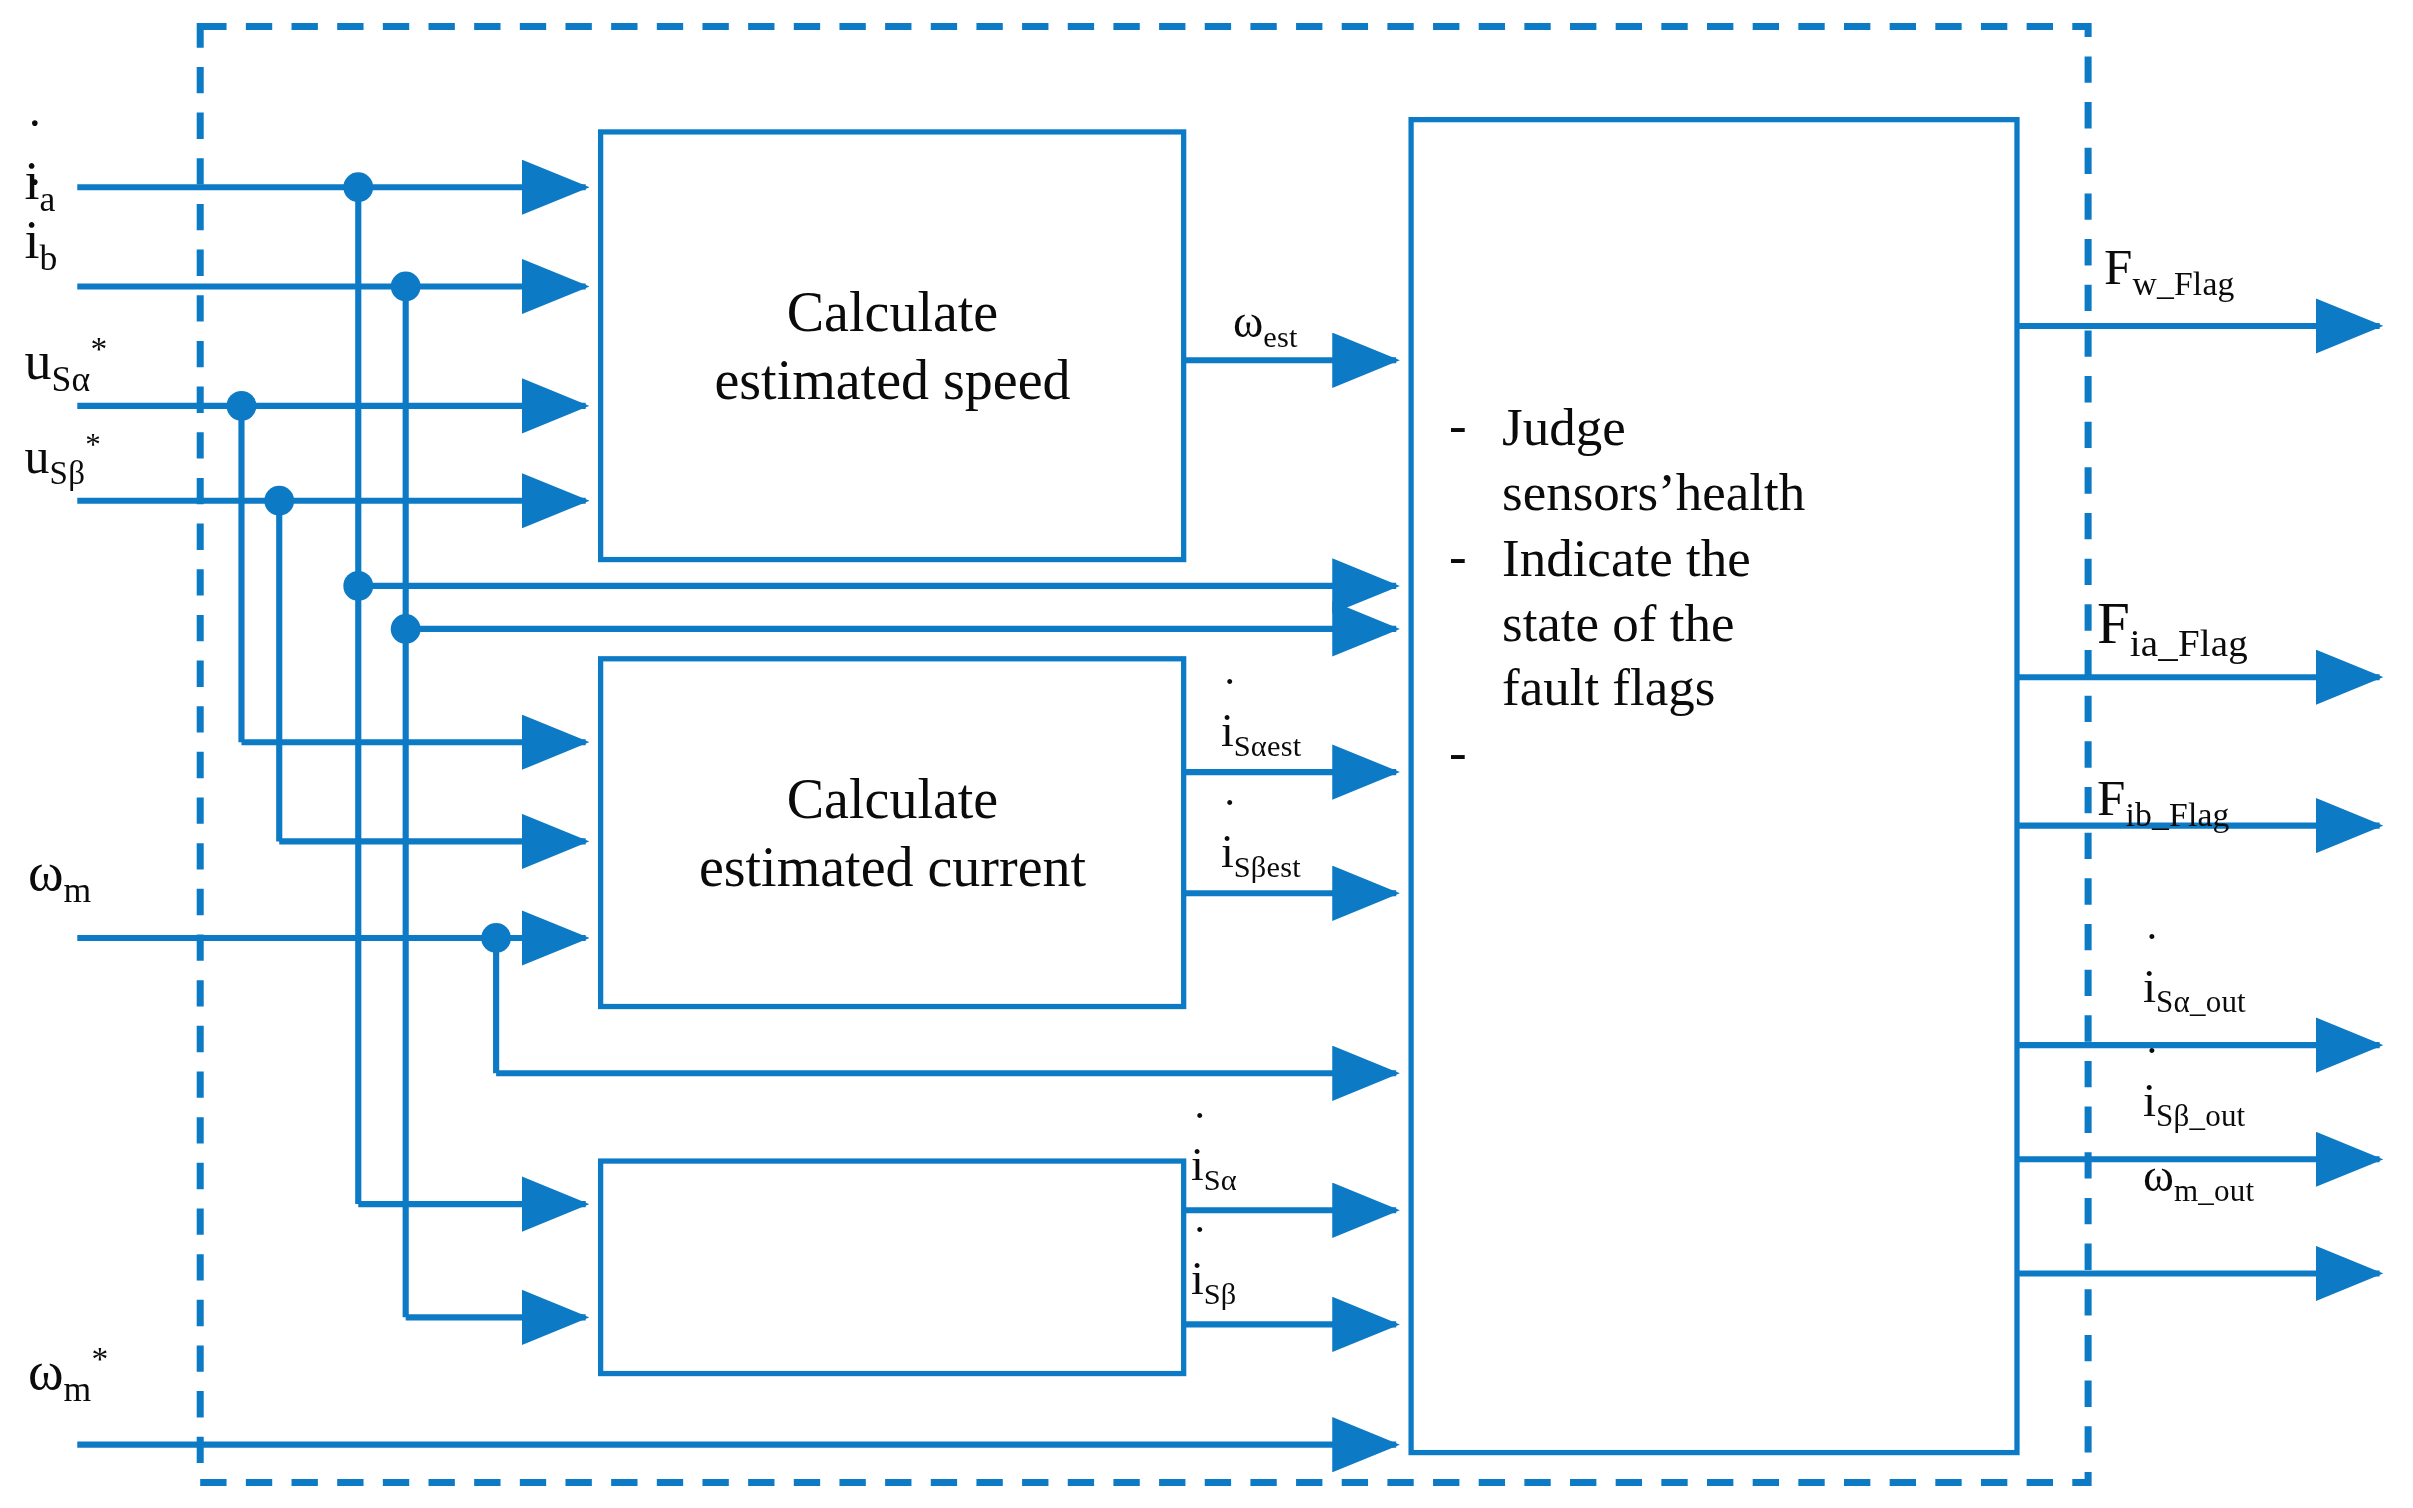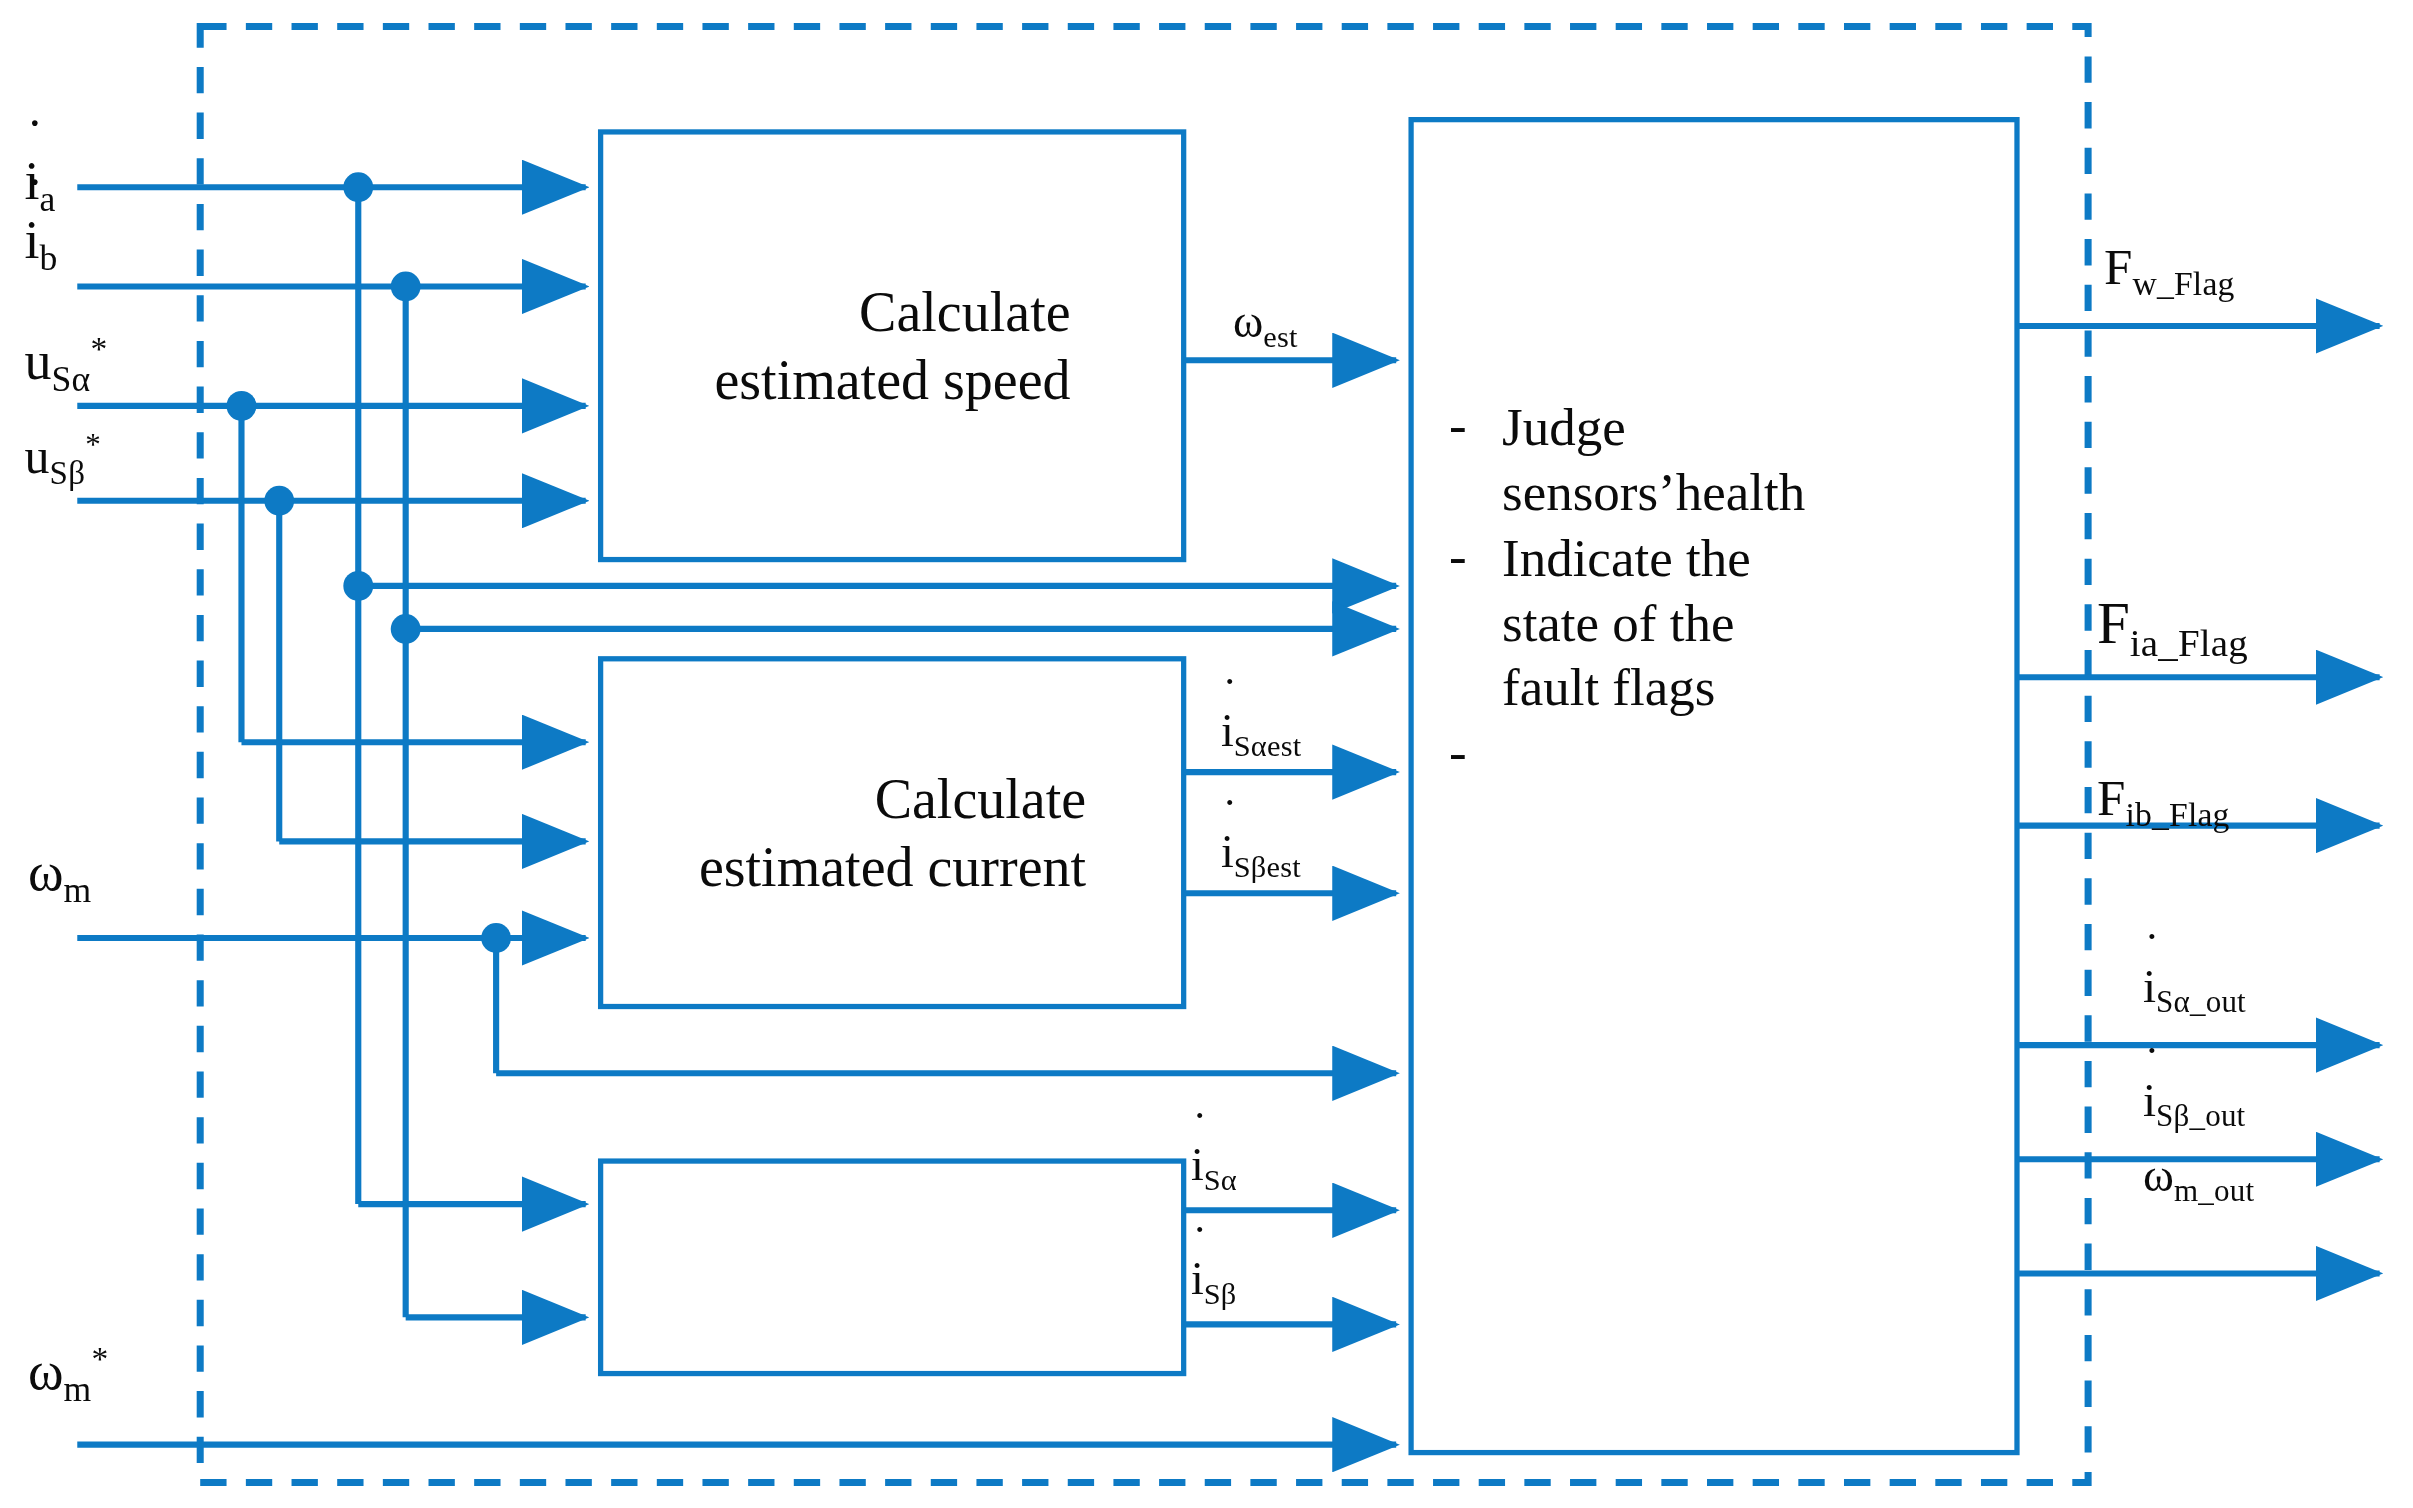--- a/index.html
+++ b/index.html
@@ -5,21 +5,21 @@
   html,body{margin:0;padding:0;background:#ffffff;}
   body{font-family:"Liberation Serif", serif;}
   #stage{position:relative;width:2413px;height:1509px;background:#fff;overflow:hidden;}
   svg.wires{position:absolute;left:0;top:0;width:2413px;height:1509px;}
   .lbl{position:absolute;color:#0b0b0b;font-family:"Liberation Serif", serif;white-space:nowrap;line-height:1;}
   .sub{font-size:0.66em;vertical-align:sub;letter-spacing:0.2px;}
   .sup{font-size:0.62em;vertical-align:super;}
   .dot{position:relative;}
   .dot::before{content:"\02D9";position:absolute;left:0.02em;top:-0.72em;font-size:1em;}
   .blocklabel{position:absolute;display:flex;align-items:center;justify-content:center;
-    text-align:right;font-family:"Liberation Serif", serif;color:#0b0b0b;line-height:1.22;}
+    text-align:center;font-family:"Liberation Serif", serif;color:#0b0b0b;line-height:1.22;}
   .bullets{position:absolute;font-family:"Liberation Serif", serif;color:#0b0b0b;}
   .bullets ul{list-style:none;margin:0;padding:0;}
   .bullets li{display:flex;align-items:flex-start;margin:0 0 1.8px 0;}
   .bullets li .dash{width:53px;flex:0 0 53px;}
   .bullets li .txt{display:block;max-width:290px;line-height:1.22;}
 </style>
 </head>
 <body>
 
 <div id="stage">

